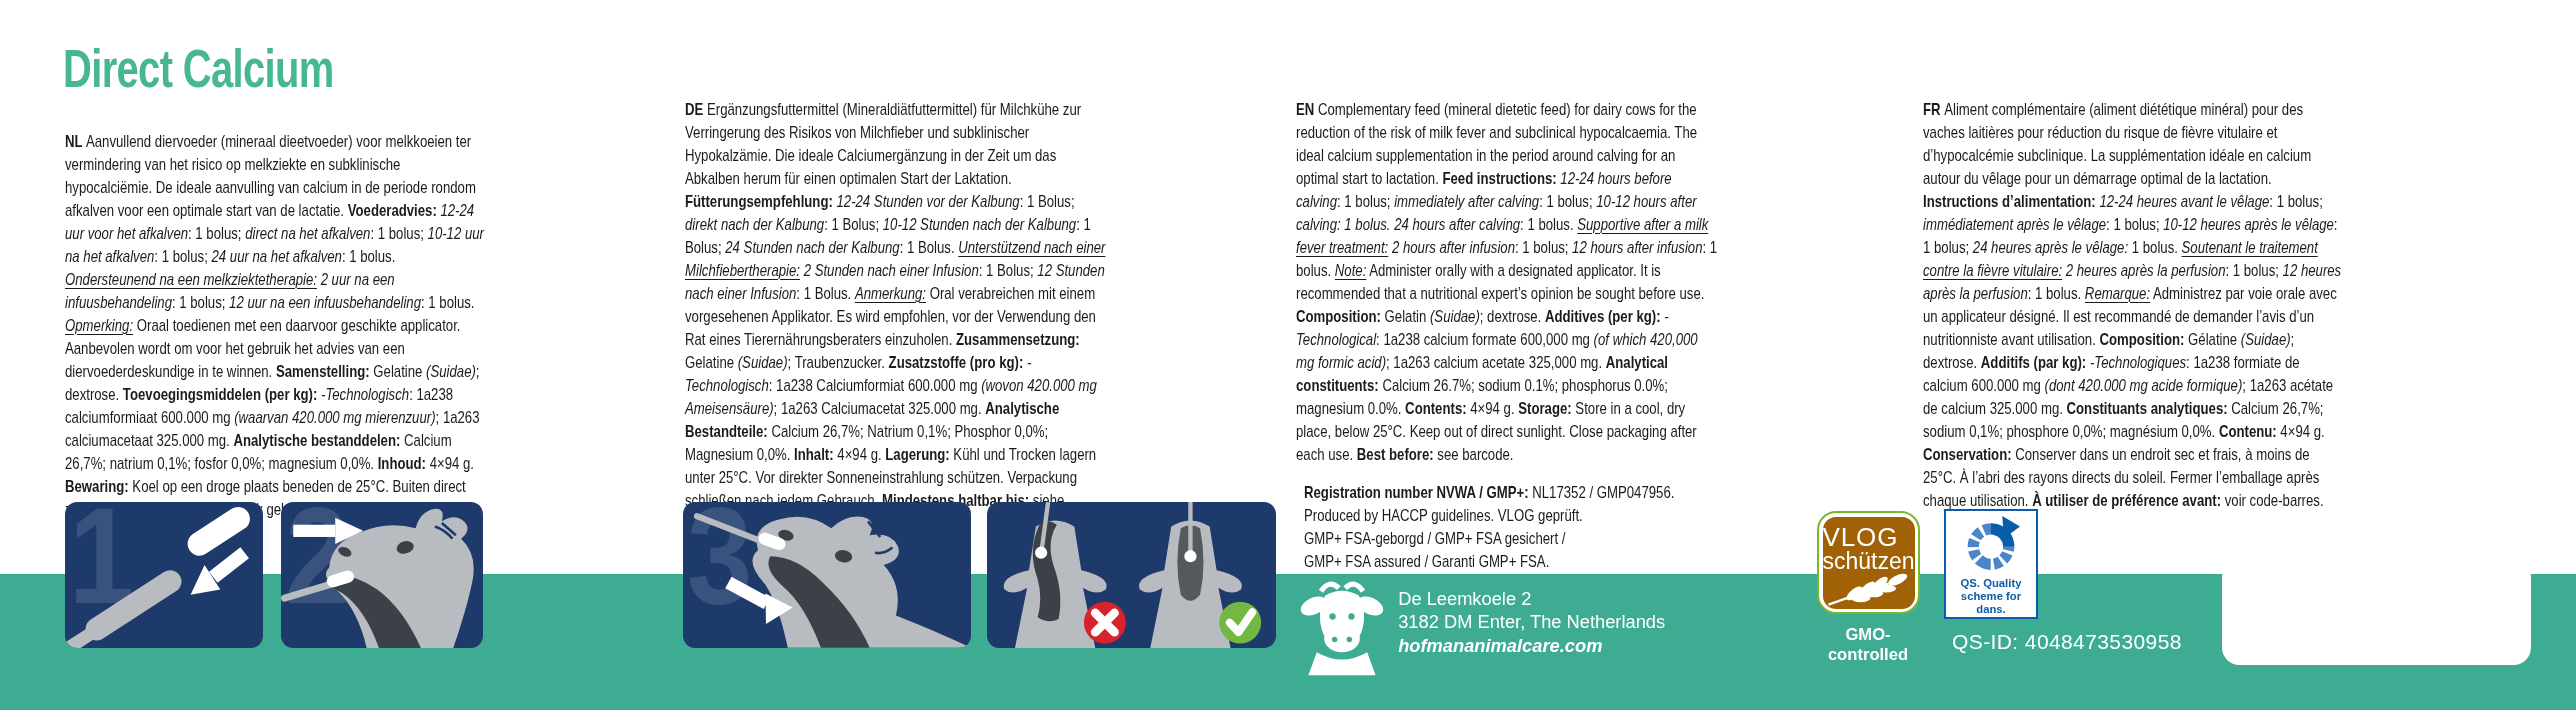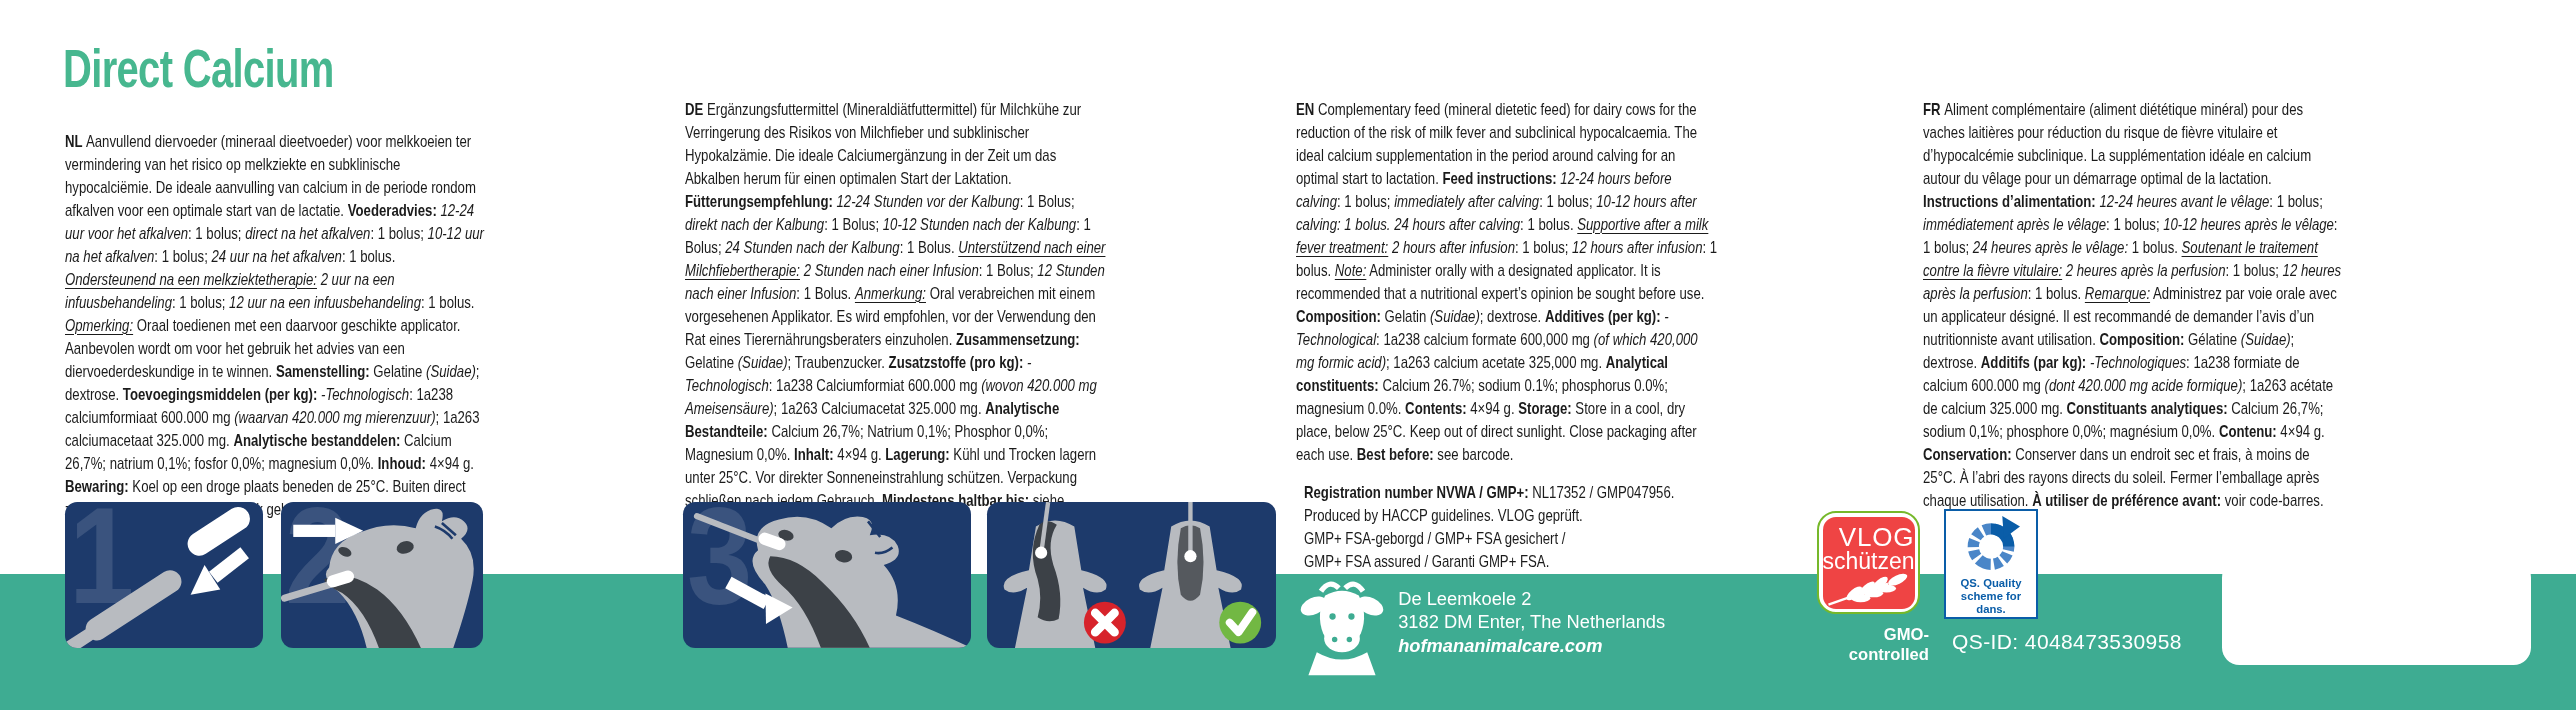--- a/index.html
+++ b/index.html
@@ -51,27 +51,27 @@
   .hofman-sub{font-size:15.7px;font-style:italic;text-align:right;margin-top:1.7px;letter-spacing:0.4px;}
   .hofman-cow{width:84px;height:98px;margin-left:5.2px;margin-top:-5.2px;}
   .address{margin-left:14px;font-size:18.3px;line-height:23.6px;margin-top:3.5px;}
   .address .site{font-weight:700;font-style:italic;}
 
   .vlog{
     position:absolute;left:1817px;top:511px;width:103px;height:103px;background:#fff;
     border:2.6px solid #76B82A;border-radius:19px;box-sizing:border-box;padding:3.5px;
   }
   .vlog-inner{
-    width:100%;height:100%;background:#ef4444;border-radius:13px;position:relative;
-    color:#fff;text-align:right;box-sizing:border-box;padding-top:7px;overflow:hidden;
+    width:100%;height:100%;background:#a16207;border-radius:13px;position:relative;
+    color:#fff;text-align:left;box-sizing:border-box;padding-top:7px;overflow:hidden;
   }
   .vlog-l1{font-size:26px;line-height:26px;letter-spacing:0.9px;}
   .vlog-l2{font-size:23px;line-height:23px;}
   .vlog-wheat{position:absolute;left:1.7px;bottom:1.7px;width:91px;height:37px;}
-  .gmo{position:absolute;left:1807px;top:625px;width:122px;text-align:right;color:#fff;font-weight:700;font-size:16.6px;}
+  .gmo{position:absolute;left:1807px;top:625px;width:122px;text-align:center;color:#fff;font-weight:700;font-size:16.6px;}
 
   .qs{
     position:absolute;left:1944px;top:509px;width:94px;height:110px;background:#fff;
     border:2.6px solid #0A5DA8;box-sizing:border-box;text-align:center;
   }
   .qs-swirl{width:58px;height:58px;margin-top:5.2px;}
   .qs-text{color:#0A5DA8;font-weight:700;font-size:11.3px;line-height:13px;}
   .qs-id{position:absolute;left:1952px;top:630px;color:#fff;font-size:21px;letter-spacing:0.4px;text-align:right;}
 </style>
 </head>

